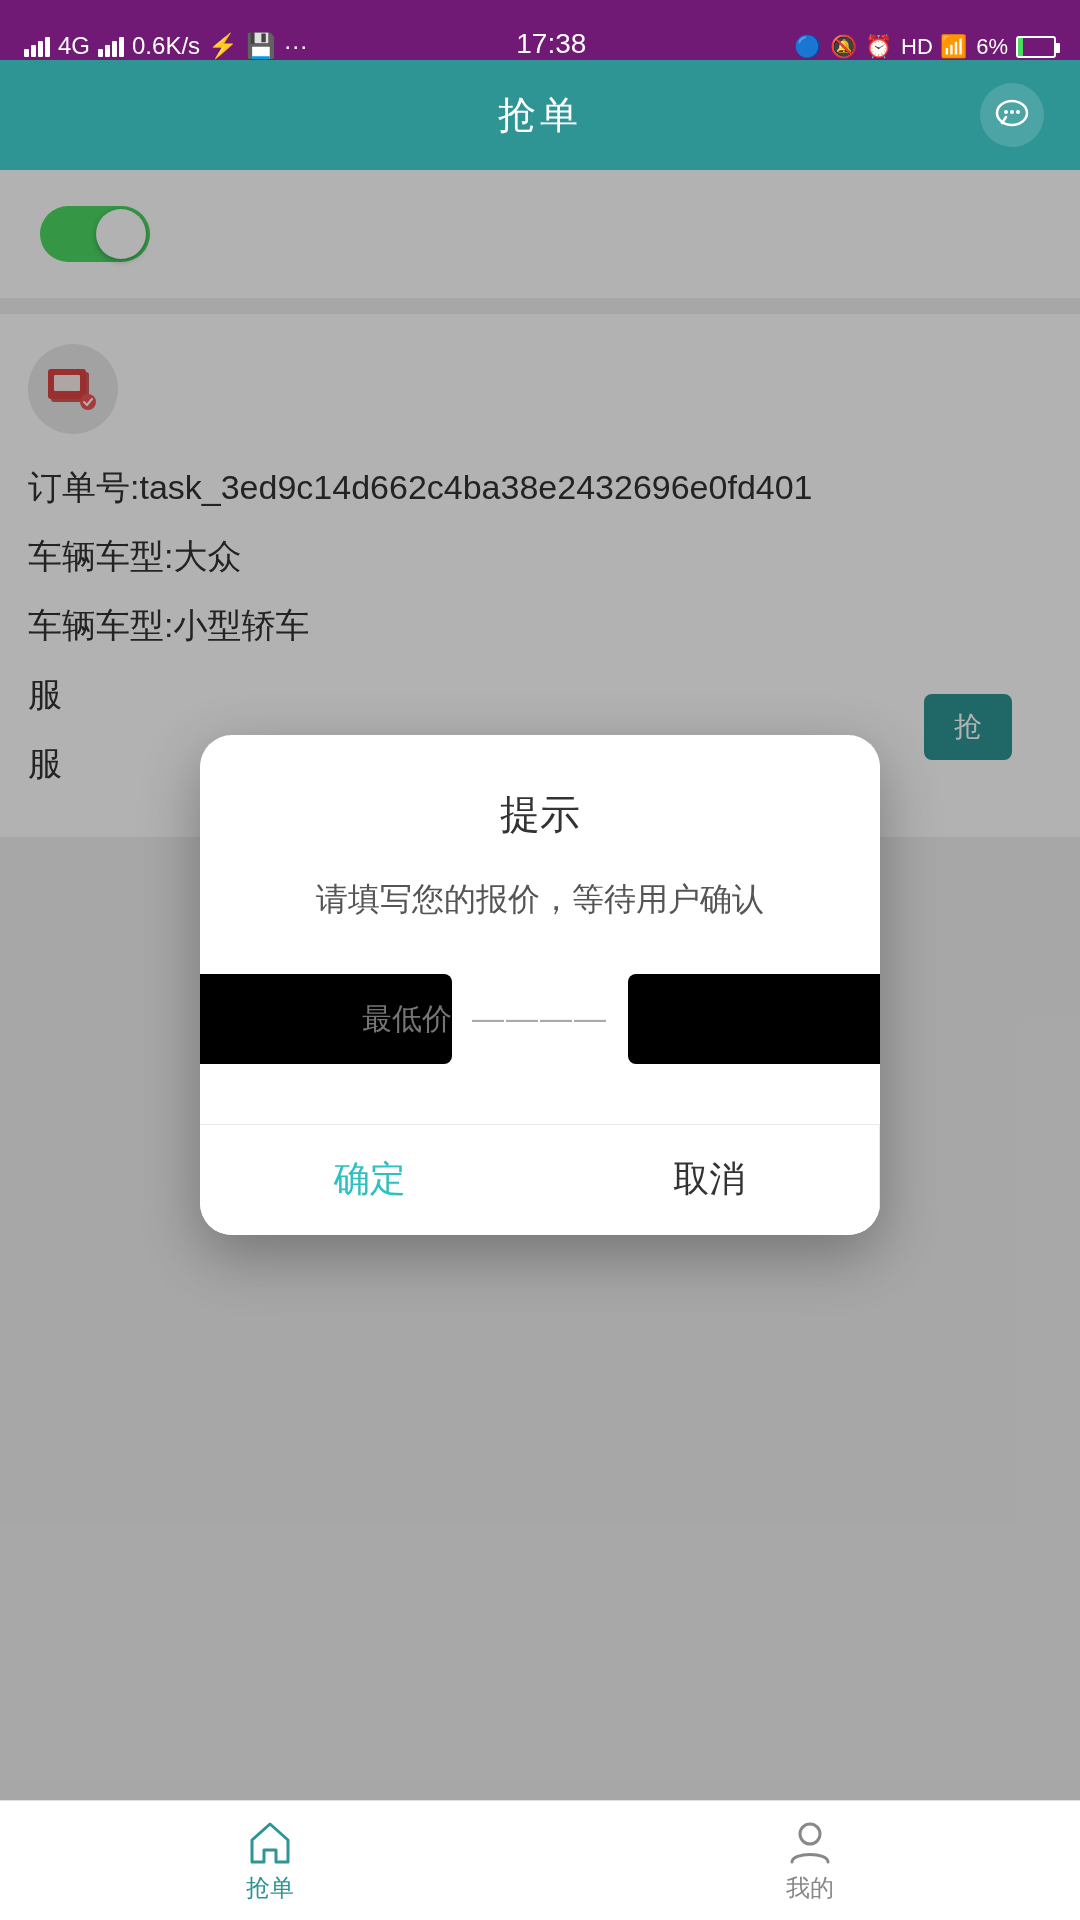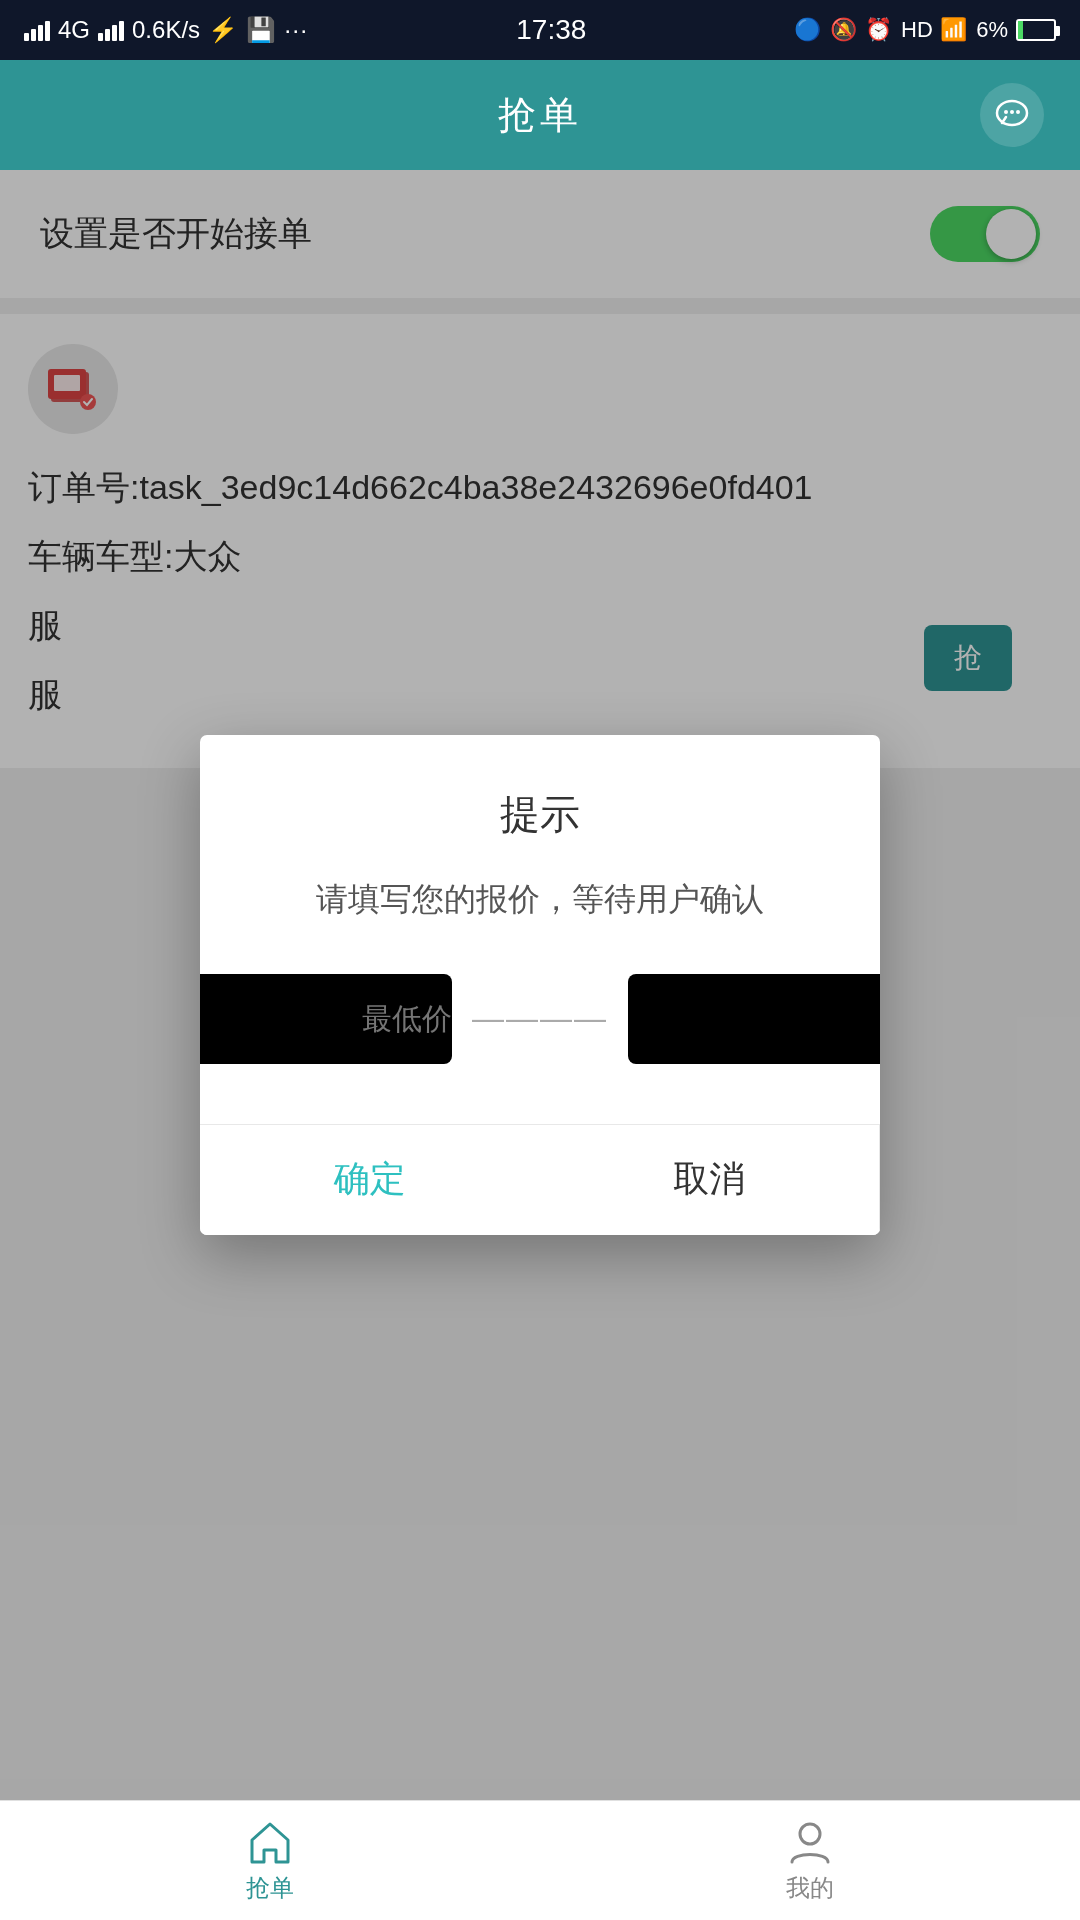--- a/index.html
+++ b/index.html
@@ -11,25 +11,25 @@
       background: #f5f5f5;
       font-family: 'PingFang SC', 'Helvetica Neue', Arial, sans-serif;
       overflow: hidden;
       position: relative;
     }
 
     
     .status-bar {
       width: 100%;
       height: 60px;
-      background: #0f172a;
-      display: flex;
-      align-items: center;
+      background: #701a75;
+      display: flex;
+      align-items: flex-end;
       justify-content: space-between;
-      padding: 12px 24px;
+      padding: 0 24px;
     }
 
     .status-left {
       display: flex;
       align-items: center;
       gap: 8px;
       color: white;
       font-size: 24px;
     }
 
@@ -194,21 +194,21 @@
       height: 100%;
       background: rgba(0,0,0,0.3);
       display: flex;
       align-items: center;
       justify-content: center;
       z-index: 100;
     }
 
     .modal {
       background: white;
-      border-radius: 7px;
+      border-radius: 32px;
       width: 680px;
       overflow: hidden;
       box-shadow: 0 20px 60px rgba(0,0,0,0.3);
     }
 
     .modal-body {
       padding: 52px 48px 40px;
       text-align: center;
     }
 
@@ -337,39 +337,39 @@
       <circle cx="12" cy="15" r="2" fill="white"></circle>
       <circle cx="18" cy="15" r="2" fill="white"></circle>
       <circle cx="24" cy="15" r="2" fill="white"></circle>
     </svg>
   </div>
 </div>
 
 <div class="main-content">
 
   <div class="toggle-row">
-    <span class="toggle-label">设置是否开始接单</span>
     <div class="toggle-switch">
       <div class="toggle-knob"></div>
     </div>
   </div>
 
   <div class="order-card">
     <div class="order-icon-wrap">
       <svg width="55" height="50" viewBox="0 0 55 50" fill="none">
         <rect x="5" y="8" width="38" height="30" rx="3" fill="#cc3333" opacity="0.8"></rect>
         <rect x="2" y="5" width="38" height="30" rx="3" fill="#dd4444"></rect>
         <rect x="8" y="11" width="26" height="16" rx="1" fill="white" opacity="0.9"></rect>
         <circle cx="42" cy="38" r="8" fill="#ee5555"></circle>
         <path d="M38 38 L41 41 L46 35" stroke="white" stroke-width="2" stroke-linecap="round"></path>
       </svg>
     </div>
 
     <div class="order-field">订单号:task_3ed9c14d662c4ba38e2432696e0fd401</div>
     <div class="order-field">车辆车型:大众</div>
+    <div class="order-field">车辆车型:小型轿车</div>
     <div class="order-field">服<span style="opacity:0">务</span></div>
     <div class="order-field">服<span style="opacity:0">务</span></div>
 
     <div style="position:relative;">
       <div style="position:absolute;right:0;top:-80px;">
         <button class="grab-btn">抢</button>
       </div>
     </div>
   </div>
 

